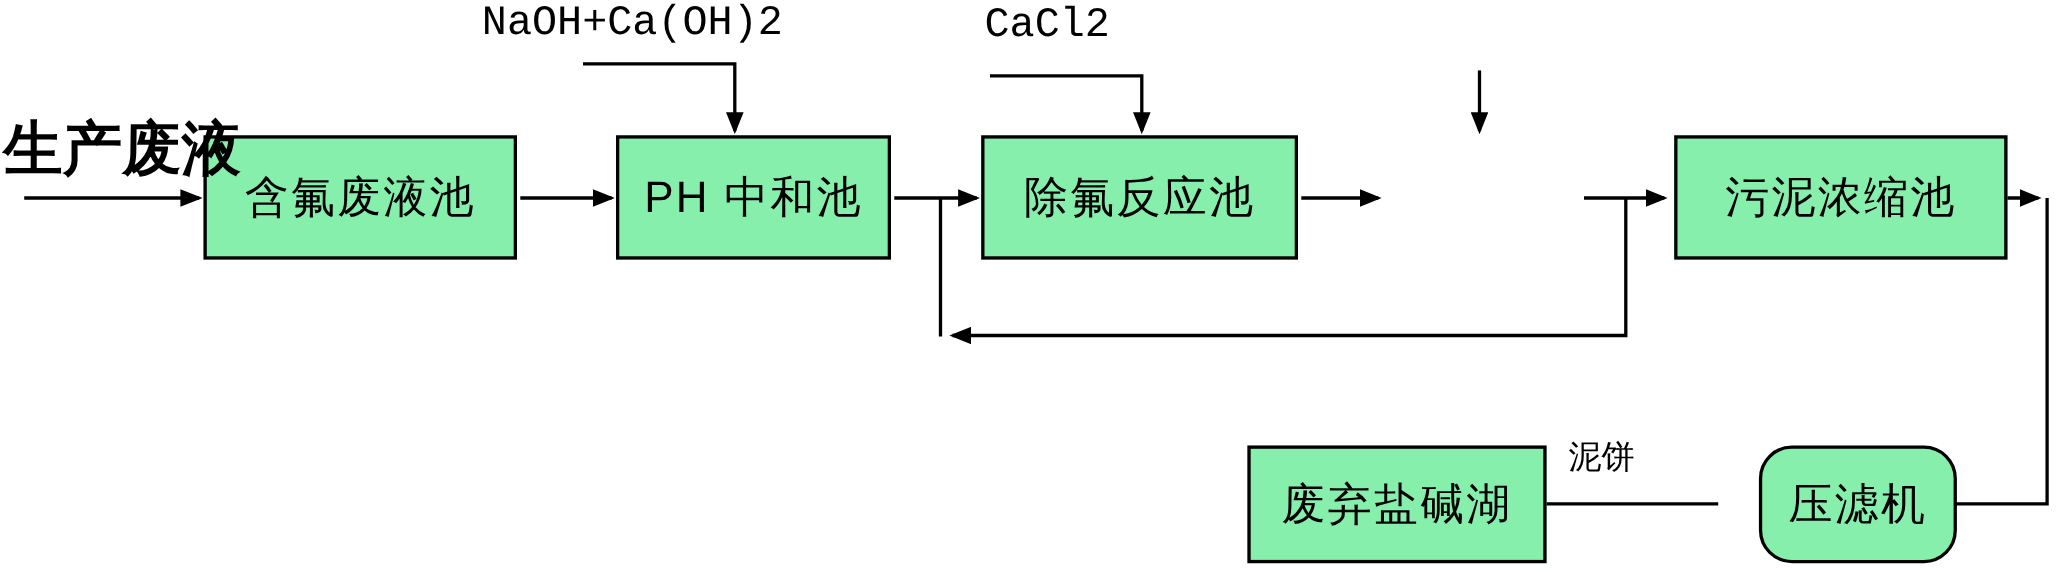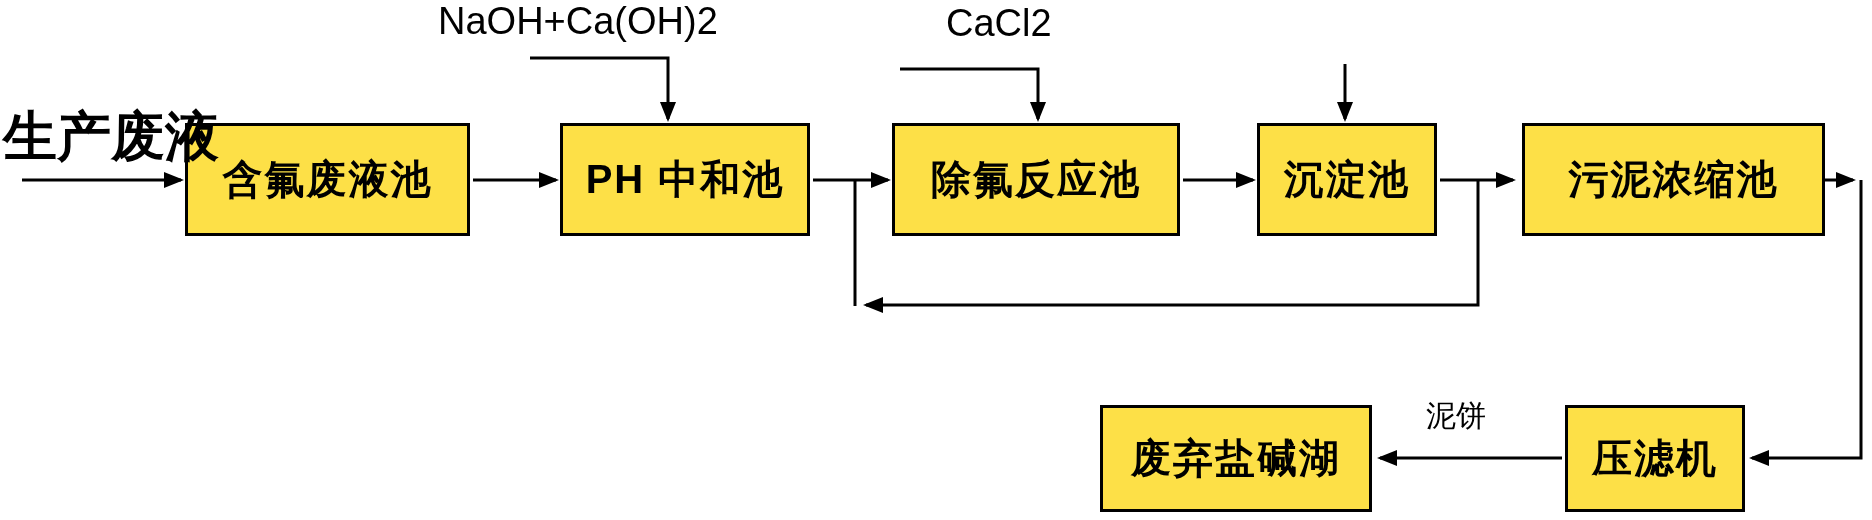--- a/index.html
+++ b/index.html
@@ -8,37 +8,37 @@
     width:1872px;height:520px;
     background:#ffffff;
     overflow:hidden;
     font-family:"Liberation Sans","DejaVu Sans",sans-serif;
     color:#000;
   }
   .node{
     position:absolute;
     box-sizing:border-box;
     border:3px solid #000;
-    background:#fde047;
+    background:#86efac;
     display:flex;align-items:center;justify-content:center;
-    font-size:40px;font-weight:bold;
+    font-size:40px;font-weight:normal;
     letter-spacing:2px;
     white-space:nowrap;
     z-index:2;
   }
   .row-main{top:123px;height:113px;}
-  .row-bottom{top:405px;height:107px;}
+  .row-bottom{top:405px;height:107px;margin-left:34px;}
   .lbl{
     position:absolute;
     white-space:nowrap;
     z-index:3;
     line-height:1.05;
   }
   .lbl-serif{
-    font-family:Liberation Sans, sans-serif;
+    font-family:Liberation Mono, monospace;
     font-size:38px;font-weight:normal;
   }
   .lbl-bold{
     font-size:54px;font-weight:bold;
   }
   .lbl-mud{
     font-size:30px;font-weight:normal;
   }
   svg.wires{position:absolute;left:0;top:0;z-index:1;}
   svg.wires line, svg.wires polyline{
@@ -80,32 +80,31 @@
 
     <polyline points="1861,180 1861,458 1752,458" marker-end="url(#arr)"></polyline>
 
     <line x1="1562" y1="458" x2="1380" y2="458" marker-end="url(#arr)"></line>
   </svg>
 
   <div class="lbl lbl-bold" style="left:3px;top:108px;">生产废液</div>
 
   <div class="lbl lbl-serif" style="left:438px;top:2px;">NaOH+Ca(OH)2</div>
 
-  <div class="lbl lbl-serif" style="left:946px;top:4px;">CaCl2</div>
+  <div class="lbl lbl-serif" style="left:895px;top:4px;">CaCl2</div>
 
 
   <div class="lbl lbl-mud" style="left:1426px;top:400px;">泥饼</div>
 
   <div class="node row-main" style="left:185px;width:285px;">含氟废液池</div>
 
   <div class="node row-main" style="left:560px;width:250px;">PH 中和池</div>
 
   <div class="node row-main" style="left:892px;width:288px;">除氟反应池</div>
 
-  <div class="node row-main" style="left:1257px;width:180px;">沉淀池</div>
 
   <div class="node row-main" style="left:1522px;width:303px;">污泥浓缩池</div>
 
   <div class="node row-bottom" style="left:1100px;width:272px;">废弃盐碱湖</div>
 
-  <div class="node row-bottom" style="left:1565px;width:180px;">压滤机</div>
+  <div class="node row-bottom" style="left:1565px;width:180px;border-radius:30px;">压滤机</div>
 
 </div>
 
 </body></html>

